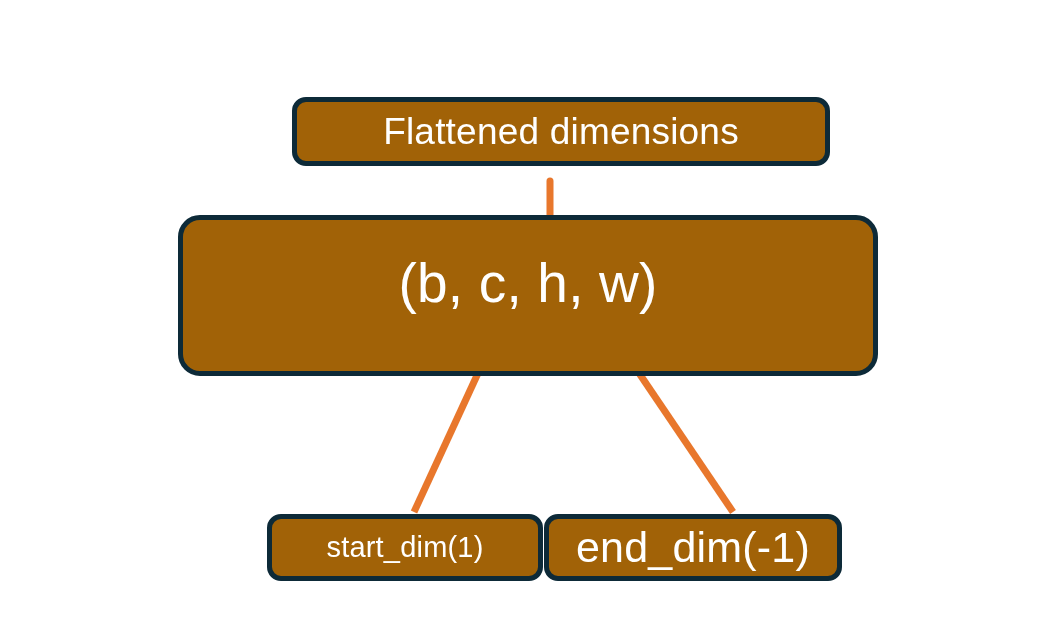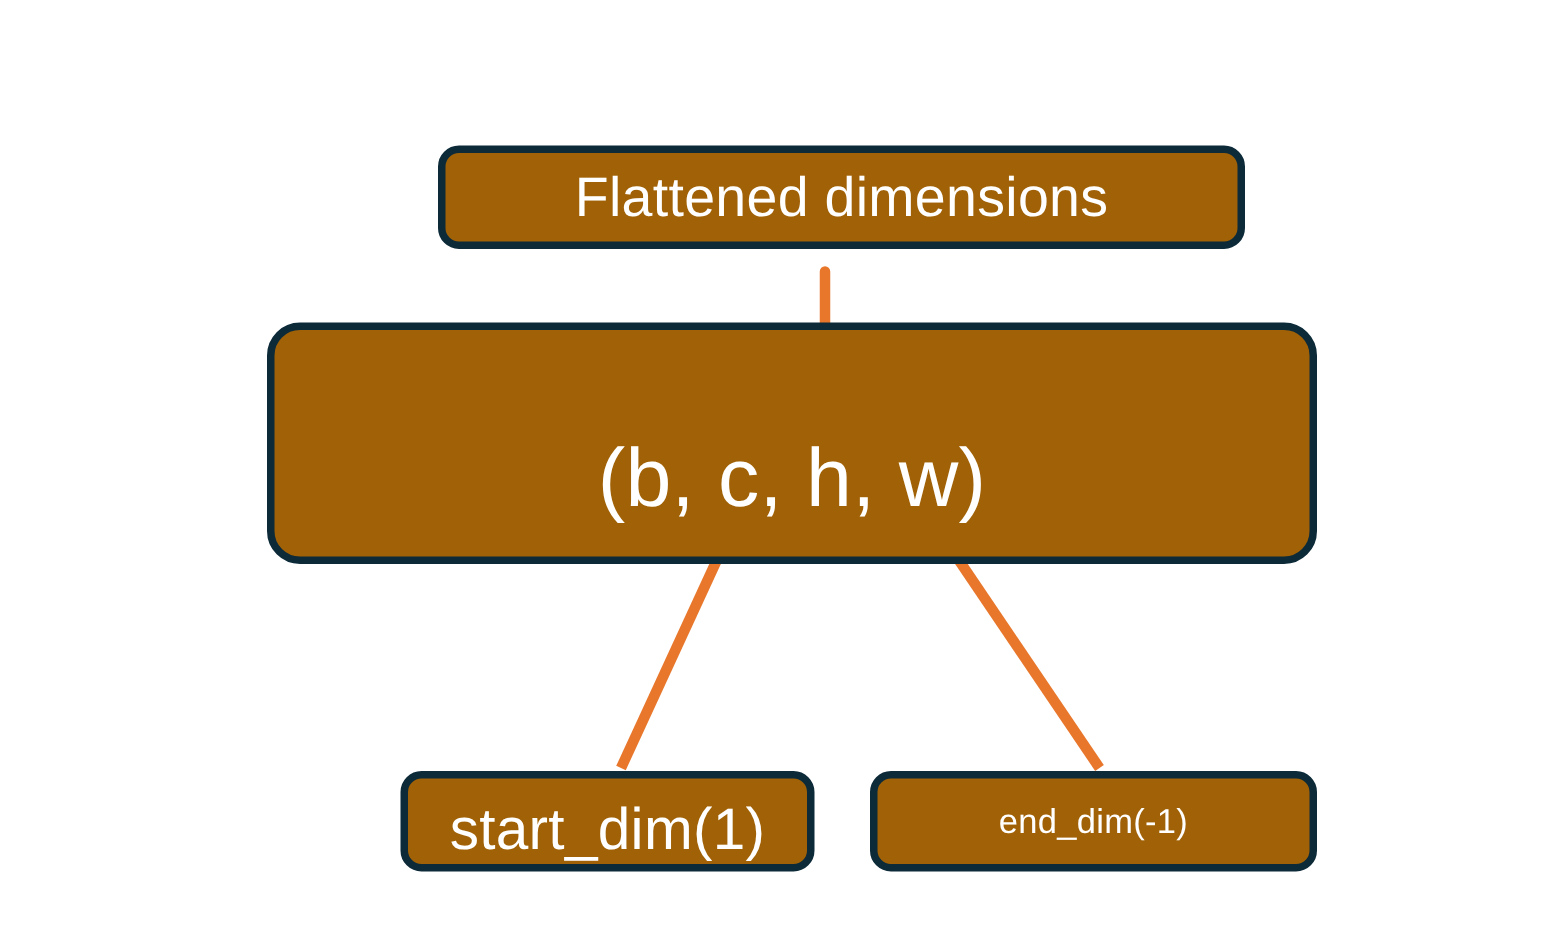--- a/index.html
+++ b/index.html
@@ -44,41 +44,40 @@
     font-size: 37px;
     border-radius: 14px;
   }
   #node-shape {
     left: 178px;
     top: 215px;
     width: 700px;
     height: 161px;
     font-size: 55px;
     border-radius: 22px;
-    align-items: center;
-    padding-top: 46px;
+    align-items: flex-start;
+    padding-top: 36px;
   }
   #node-shape .shape-text {
     line-height: 1;
   }
   #node-start {
     left: 267px;
     top: 514px;
     width: 276px;
     height: 67px;
-    font-size: 39px;
+    font-size: 29px;
     border-radius: 14px;
-    align-items: flex-end;
   }
   #node-end {
-    left: 580px;
+    left: 544px;
     top: 514px;
     width: 298px;
     height: 67px;
-    font-size: 23px;
+    font-size: 43px;
     border-radius: 14px;
   }
   #overlay {
     position: absolute;
     left: 0;
     top: 0;
     width: 1038px;
     height: 632px;
     pointer-events: none;
   }

